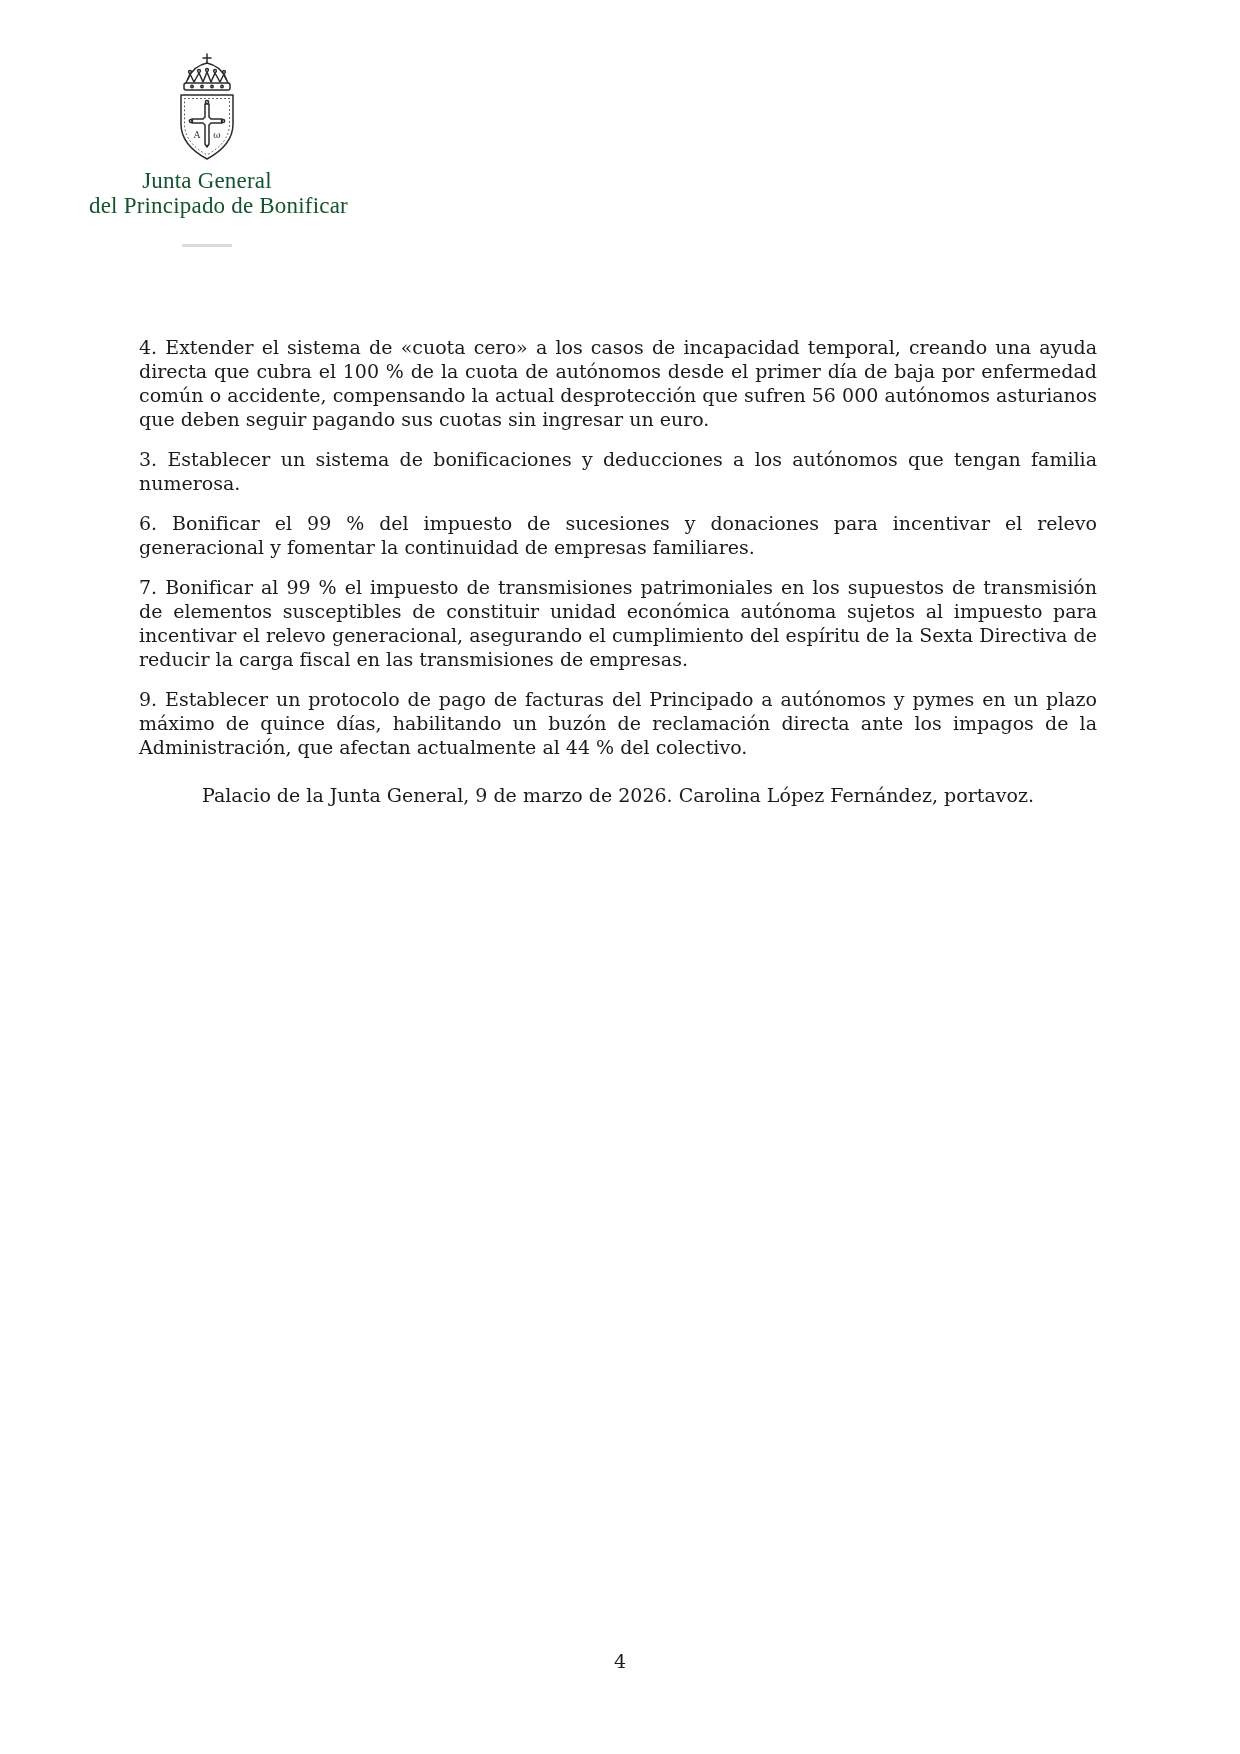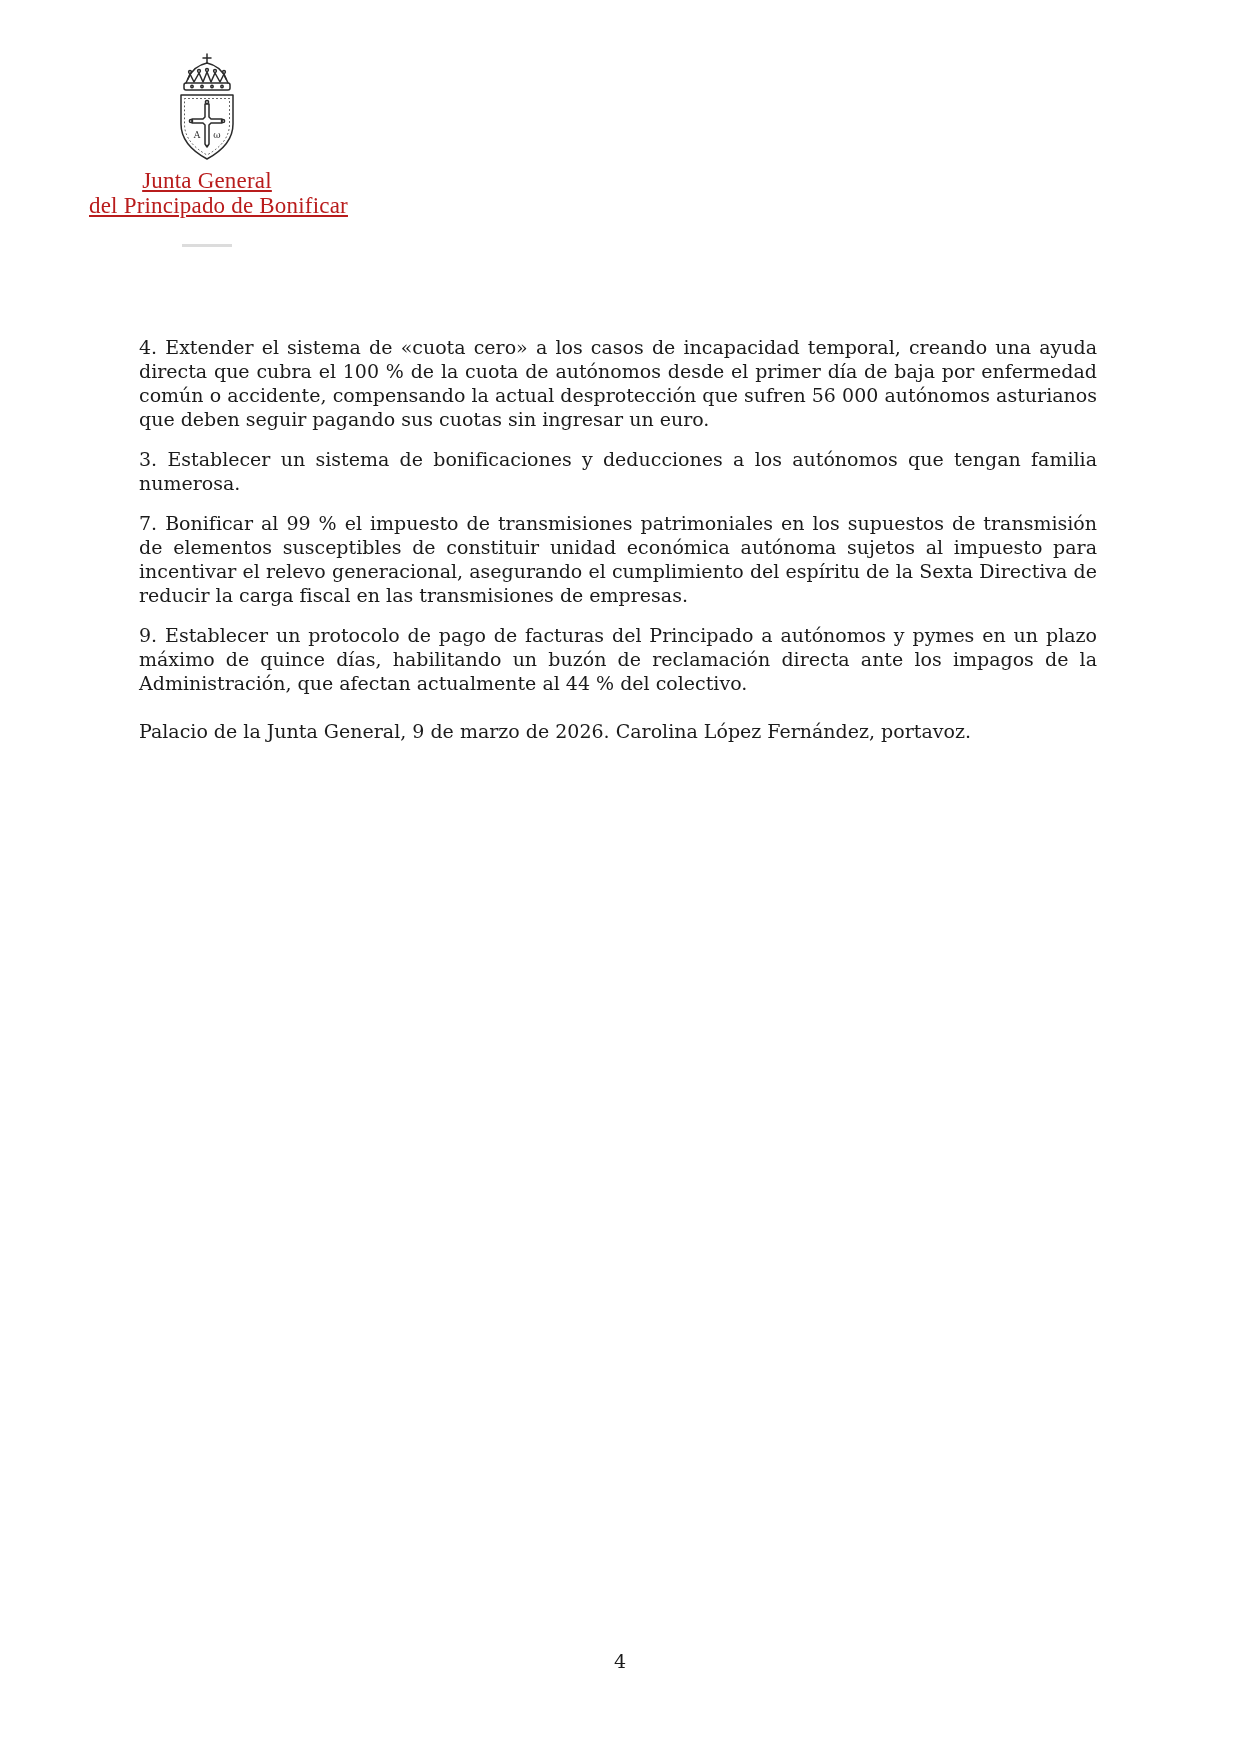--- a/index.html
+++ b/index.html
@@ -26,24 +26,23 @@
     text-align: center;
   }
   .crest {
     display: inline-block;
     line-height: 0;
   }
   .org-name {
     font-family: "Liberation Serif", serif;
     font-size: 23px;
     line-height: 25px;
-    color: #b91c1c;
+    color: #14532d;
     letter-spacing: 0.2px;
     white-space: nowrap;
-    text-decoration: underline;
   }
   .header-divider {
     width: 50px;
     height: 3px;
     background: #dcdcdc;
     margin: 26px auto 0 auto;
   }
 
   
   .body-text {
@@ -52,21 +51,21 @@
     top: 335px;
     width: 958px;
     font-size: 19px;
     line-height: 24px;
     text-align: justify;
   }
   .body-text p {
     margin: 0 0 16px 0;
   }
   .body-text p.closing {
-    text-align: left;
+    text-align: center;
     margin-top: 24px;
   }
 
   
   .page-footer {
     position: absolute;
     left: 0;
     top: 1650px;
     width: 100%;
     text-align: center;
@@ -122,20 +121,21 @@
     <div class="org-name">
       <div>Junta General</div>
       <div>del Principado de Bonificar</div>
     </div>
     <div class="header-divider"></div>
   </header>
 
   <main class="body-text">
     <p>4. Extender el sistema de «cuota cero» a los casos de incapacidad temporal, creando una ayuda directa que cubra el 100&nbsp;% de la cuota de autónomos desde el primer día de baja por enfermedad común o accidente, compensando la actual desprotección que sufren 56&nbsp;000 autónomos asturianos que deben seguir pagando sus cuotas sin ingresar un euro.</p>
     <p>3. Establecer un sistema de bonificaciones y deducciones a los autónomos que tengan familia numerosa.</p>
+    <p>6. Bonificar el 99&nbsp;% del impuesto de sucesiones y donaciones para incentivar el relevo generacional y fomentar la continuidad de empresas familiares.</p>
     <p>7. Bonificar al 99&nbsp;% el impuesto de transmisiones patrimoniales en los supuestos de transmisión de elementos susceptibles de constituir unidad económica autónoma sujetos al impuesto para incentivar el relevo generacional, asegurando el cumplimiento del espíritu de la Sexta Directiva de reducir la carga fiscal en las transmisiones de empresas.</p>
     <p>9. Establecer un protocolo de pago de facturas del Principado a autónomos y pymes en un plazo máximo de quince días, habilitando un buzón de reclamación directa ante los impagos de la Administración, que afectan actualmente al 44&nbsp;% del colectivo.</p>
     <p class="closing">Palacio de la Junta General, 9 de marzo de 2026. Carolina López Fernández, portavoz.</p>
   </main>
 
   <footer class="page-footer">
     <div class="page-number">4</div>
   </footer>
 
 </div>

